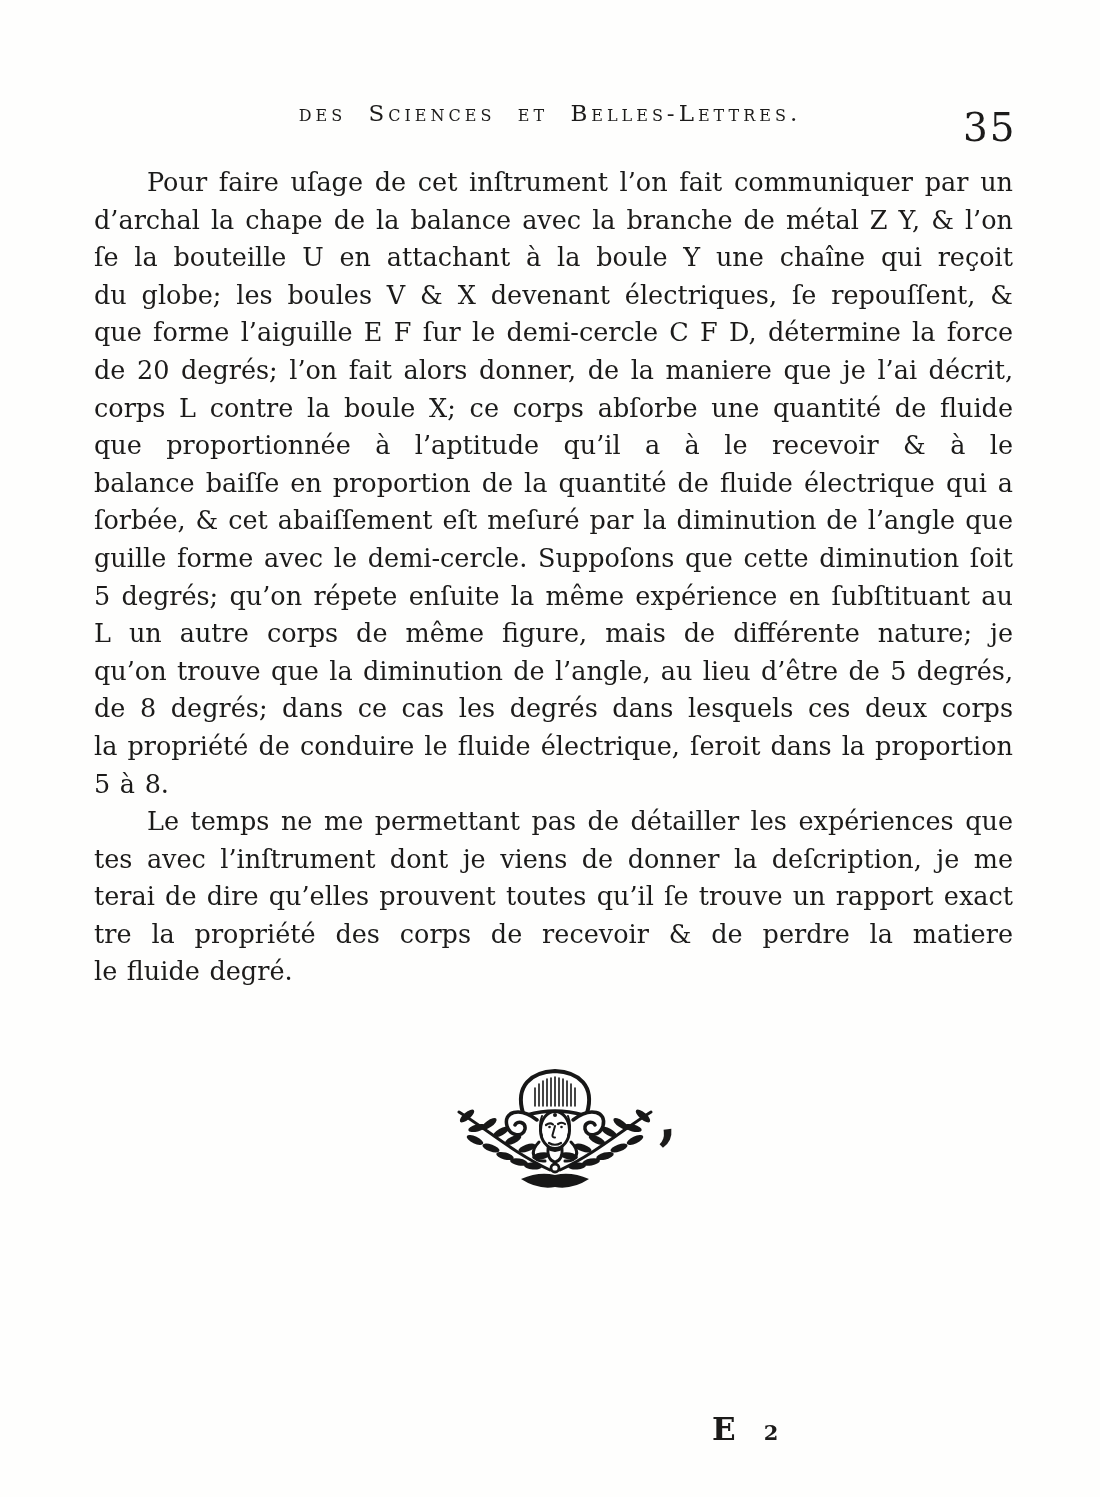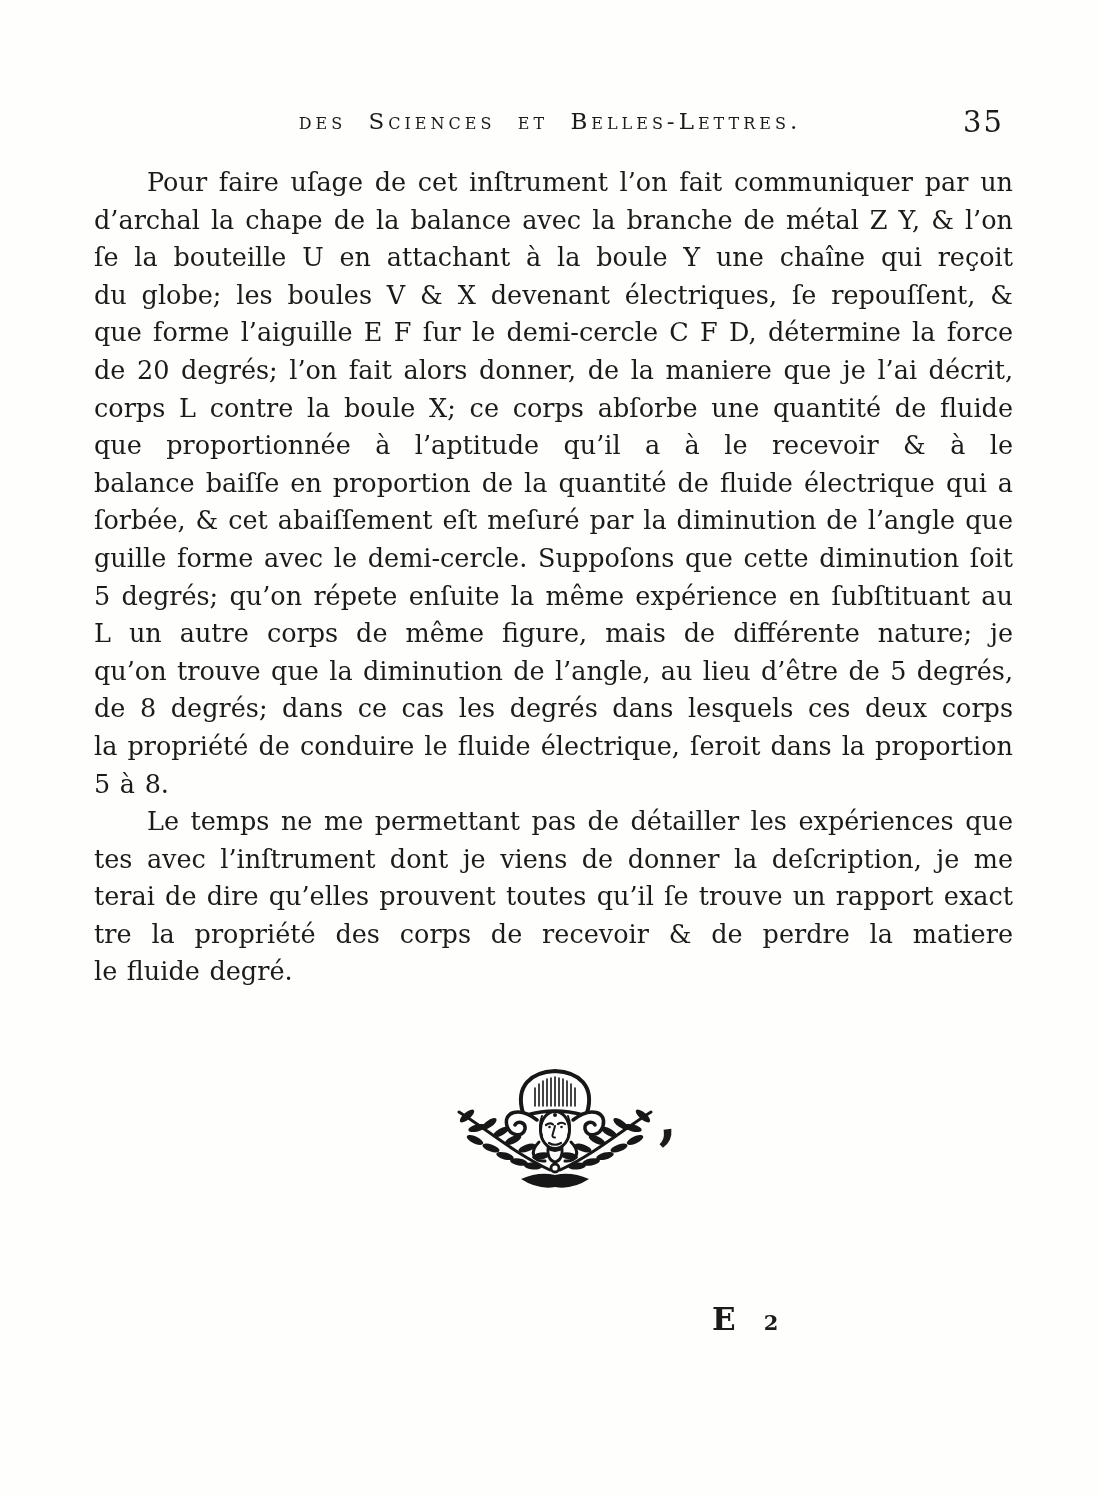--- a/index.html
+++ b/index.html
@@ -8,31 +8,31 @@
     background:#ffffff;
     font-family:"DejaVu Serif","Liberation Serif",serif;
     color:#1c1b1a;
     position:relative;
     overflow:hidden;
   }
   .page{position:absolute;inset:0;background:#fefefd;}
 
   
   .running-title{
-    position:absolute;left:0;top:108px;width:1100px;
+    position:absolute;left:0;top:100px;width:1100px;
     text-align:center;
     font-variant:small-caps;
     font-size:23px;
     letter-spacing:4px;
     word-spacing:11px;
     color:#1c1b1a;
   }
   .page-number{
     position:absolute;left:963px;top:105px;
-    font-size:29px;
+    font-size:39px;
     letter-spacing:2px;
   }
 
   
   .body-text{
     position:absolute;left:94px;top:164px;width:919px;
     font-size:25.5px;
   }
   .tline{
     height:37.6px;line-height:37.6px;
@@ -46,21 +46,21 @@
 
   
   .ornament{position:absolute;left:455px;top:1066px;width:200px;height:132px;}
   .flourish{
     position:absolute;left:656px;top:1090px;
     font-size:56px;font-weight:bold;line-height:1;
     transform:rotate(-6deg);
   }
 
   
-  .signature{position:absolute;left:712px;top:1301px;}
+  .signature{position:absolute;left:712px;top:1411px;}
   .sig-letter{font-size:31px;font-weight:bold;letter-spacing:1px;}
   .sig-number{font-size:21px;font-weight:bold;margin-left:27px;}
 </style>
 </head>
 <body>
 
 <div class="page">
 
   <div class="running-title">des Sciences et Belles-Lettres.</div>
 

